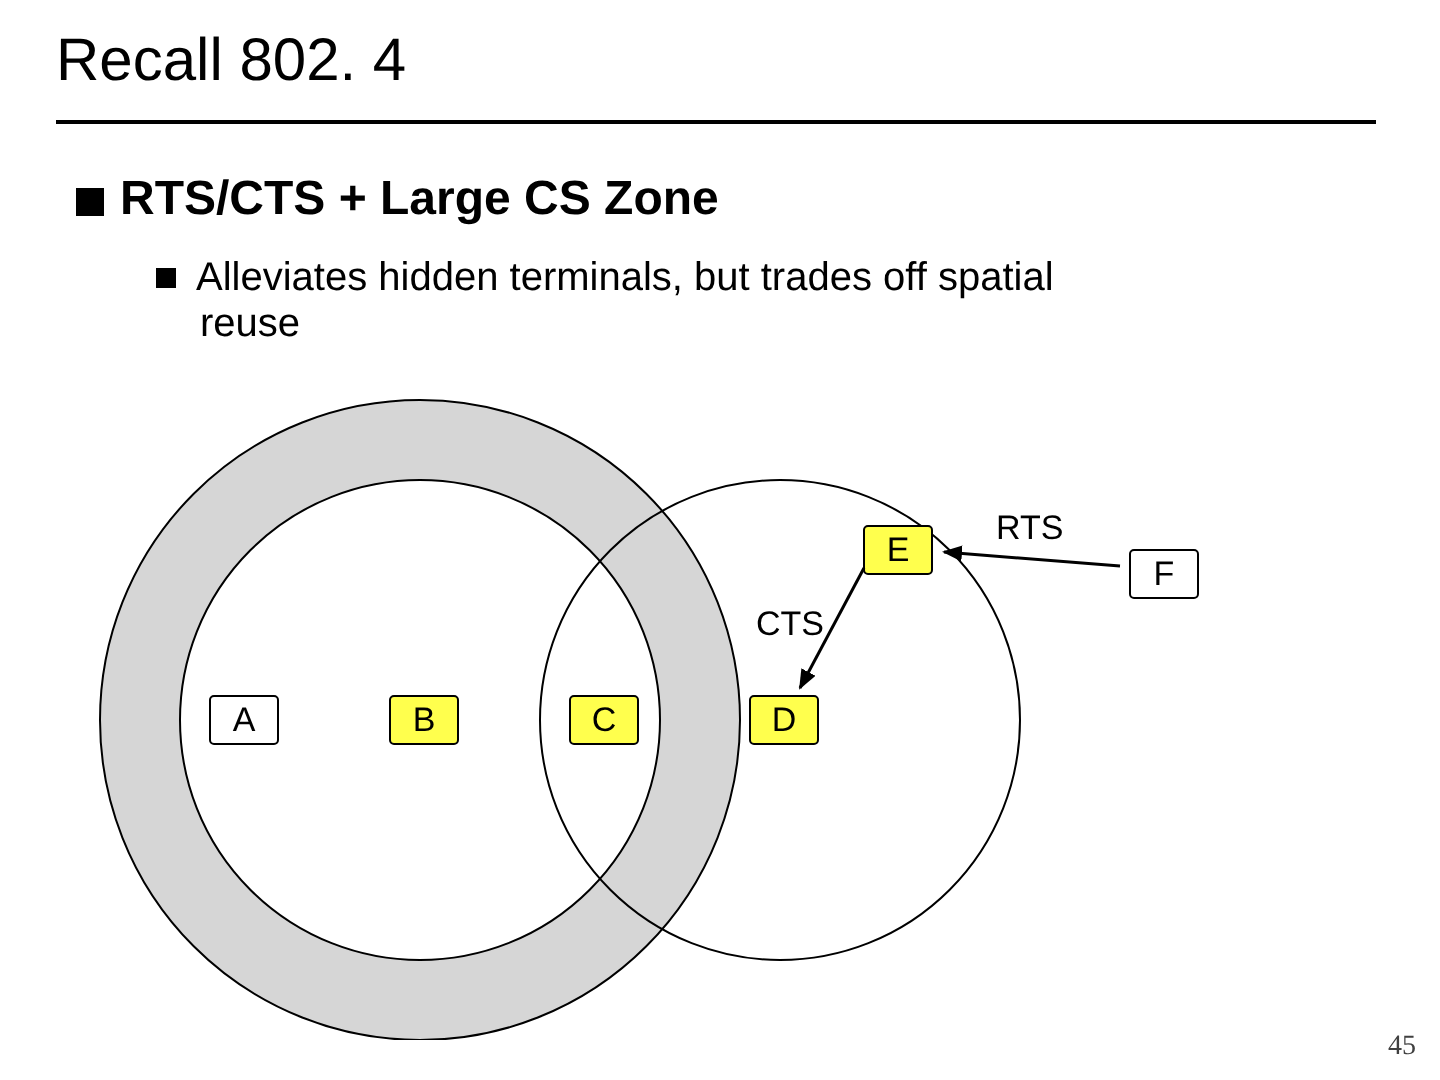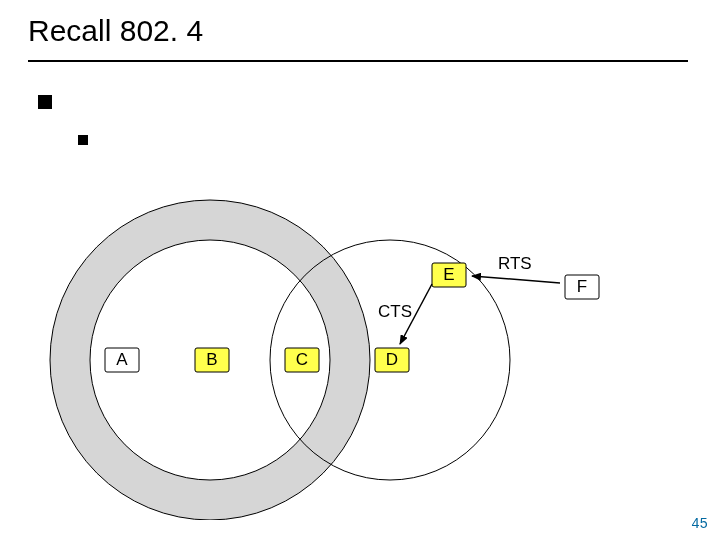--- a/index.html
+++ b/index.html
@@ -85,36 +85,37 @@
   .edge-label {
     font-family: "Comic Sans MS", "Comic Sans", cursive, sans-serif;
     font-size: 17px;
     dominant-baseline: middle;
   }
   .page-num {
     position: absolute;
     right: 12px;
     bottom: 8px;
     font-size: 14px;
-    font-family: Liberation Mono, monospace;
-    color: #0369a1;
+    font-family: Liberation Serif, serif;
+    color: #404040;
   }
 </style>
 </head>
 <body>
 
 <div class="title">Recall 802. 4</div>
 <div class="rule"></div>
 
 <div class="lvl1">
-  <span class="bullet-sq filled"></span>
+  <span class="bullet-sq filled"></span><span>RTS/CTS + Large CS Zone</span>
 </div>
 
 <div class="lvl2">
-  <span class="bullet-sq filled"></span>
+  <span class="bullet-sq filled"></span><span class="lvl2-text">Alleviates hidden terminals, but trades off spatial</span>
+  <span class="lvl2-wrap">reuse</span>
 </div>
 
 <div class="diagram">
   <svg viewBox="0 0 720 330">
     <defs>
       <marker id="arrowhead" markerWidth="10" markerHeight="8" refX="9" refY="4" orient="auto" markerUnits="userSpaceOnUse">
         <path d="M0,0 L10,4 L0,8 Z" fill="#000"></path>
       </marker>
     </defs>
 

